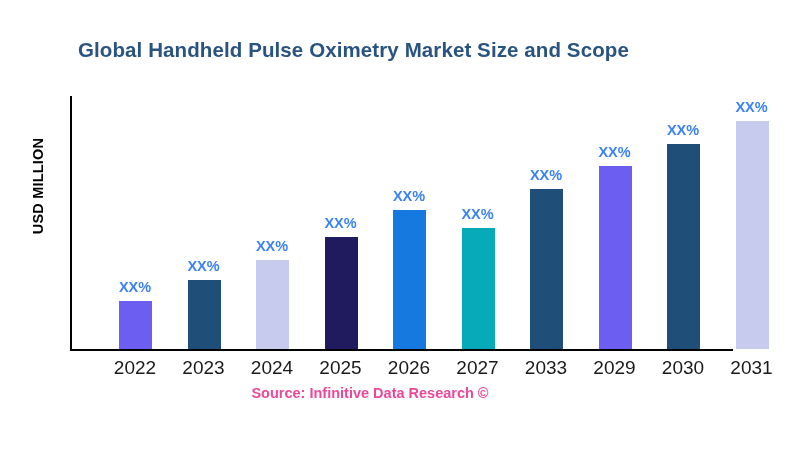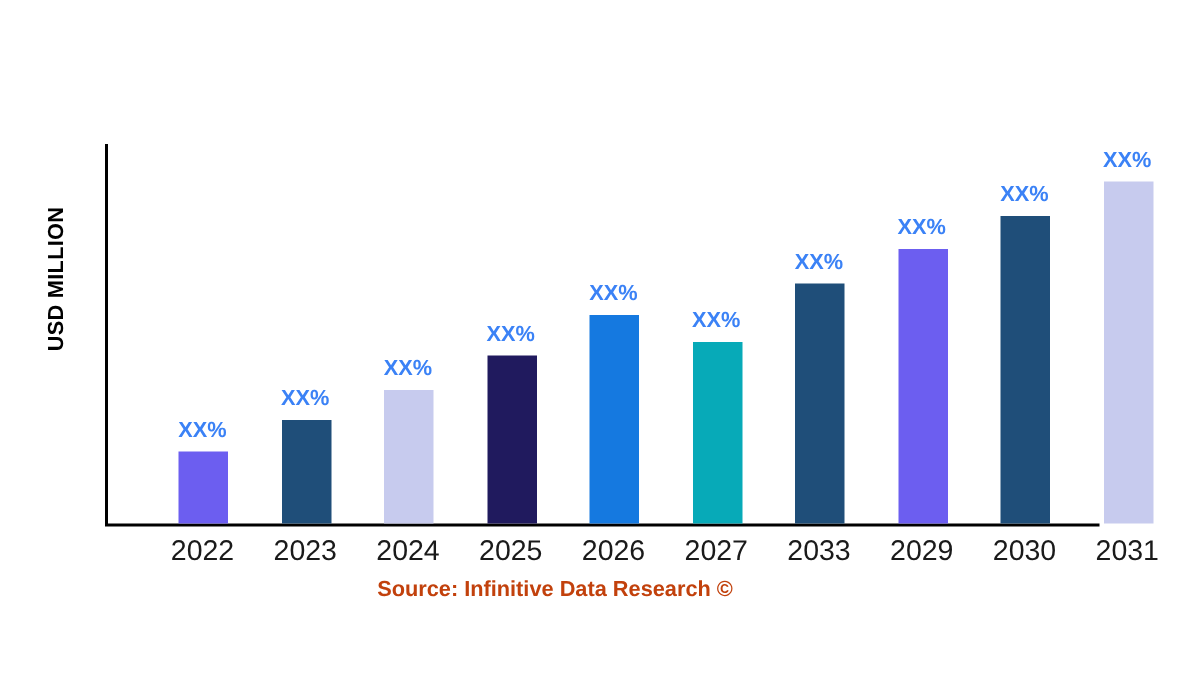--- a/index.html
+++ b/index.html
@@ -126,28 +126,29 @@
 
   
   #source-note {
     position: absolute;
     left: 0;
     top: 385px;
     width: 740px;
     text-align: center;
     font-size: 14.5px;
     font-weight: bold;
-    color: #c2410c;
+    color: #ec4899;
   }
 </style>
 </head>
 <body>
 
 <div id="chart-root">
 
+  <div id="chart-title">Global Handheld Pulse Oximetry Market Size and Scope</div>
 
   <div id="ylabel">USD MILLION</div>
 
   <div id="plot-area">
 
     <div id="y-axis-line"></div>
     <div id="x-axis-line"></div>
 
 
     <div id="bars-layer">

